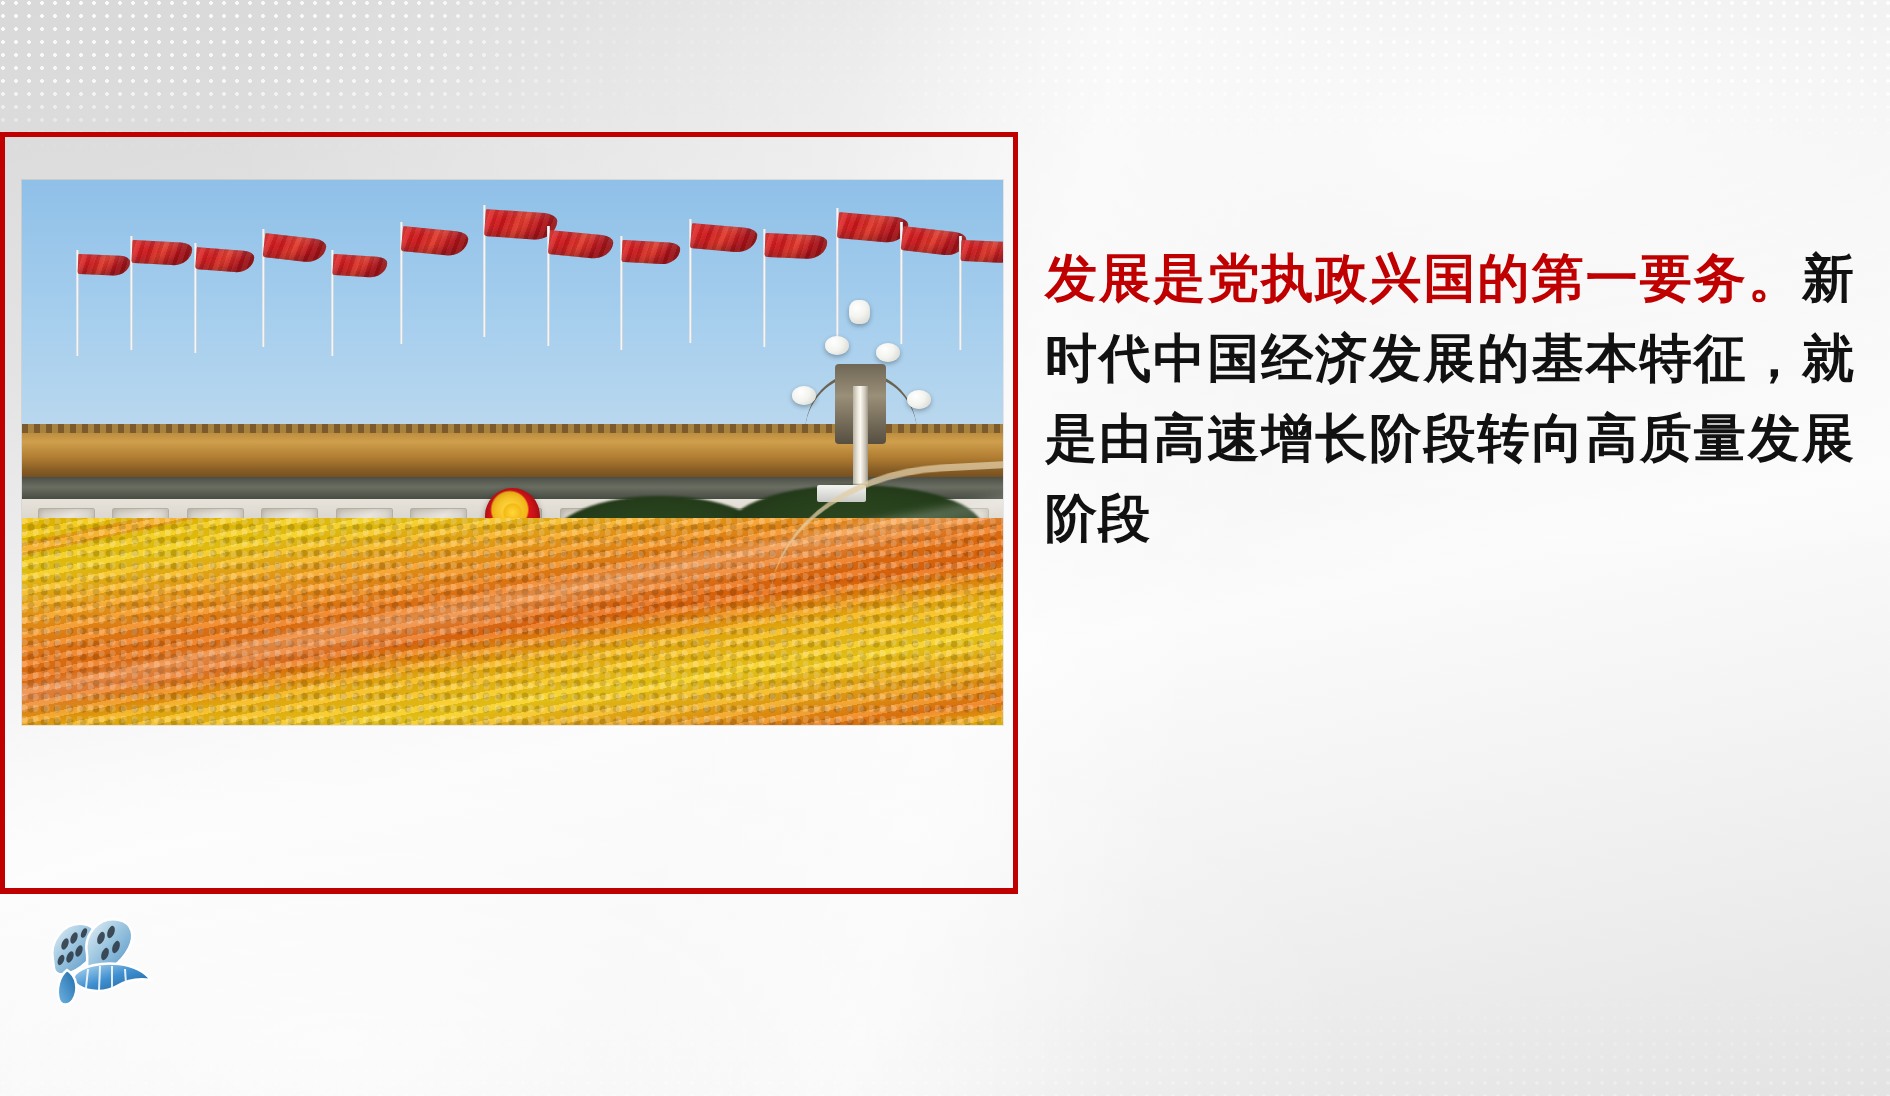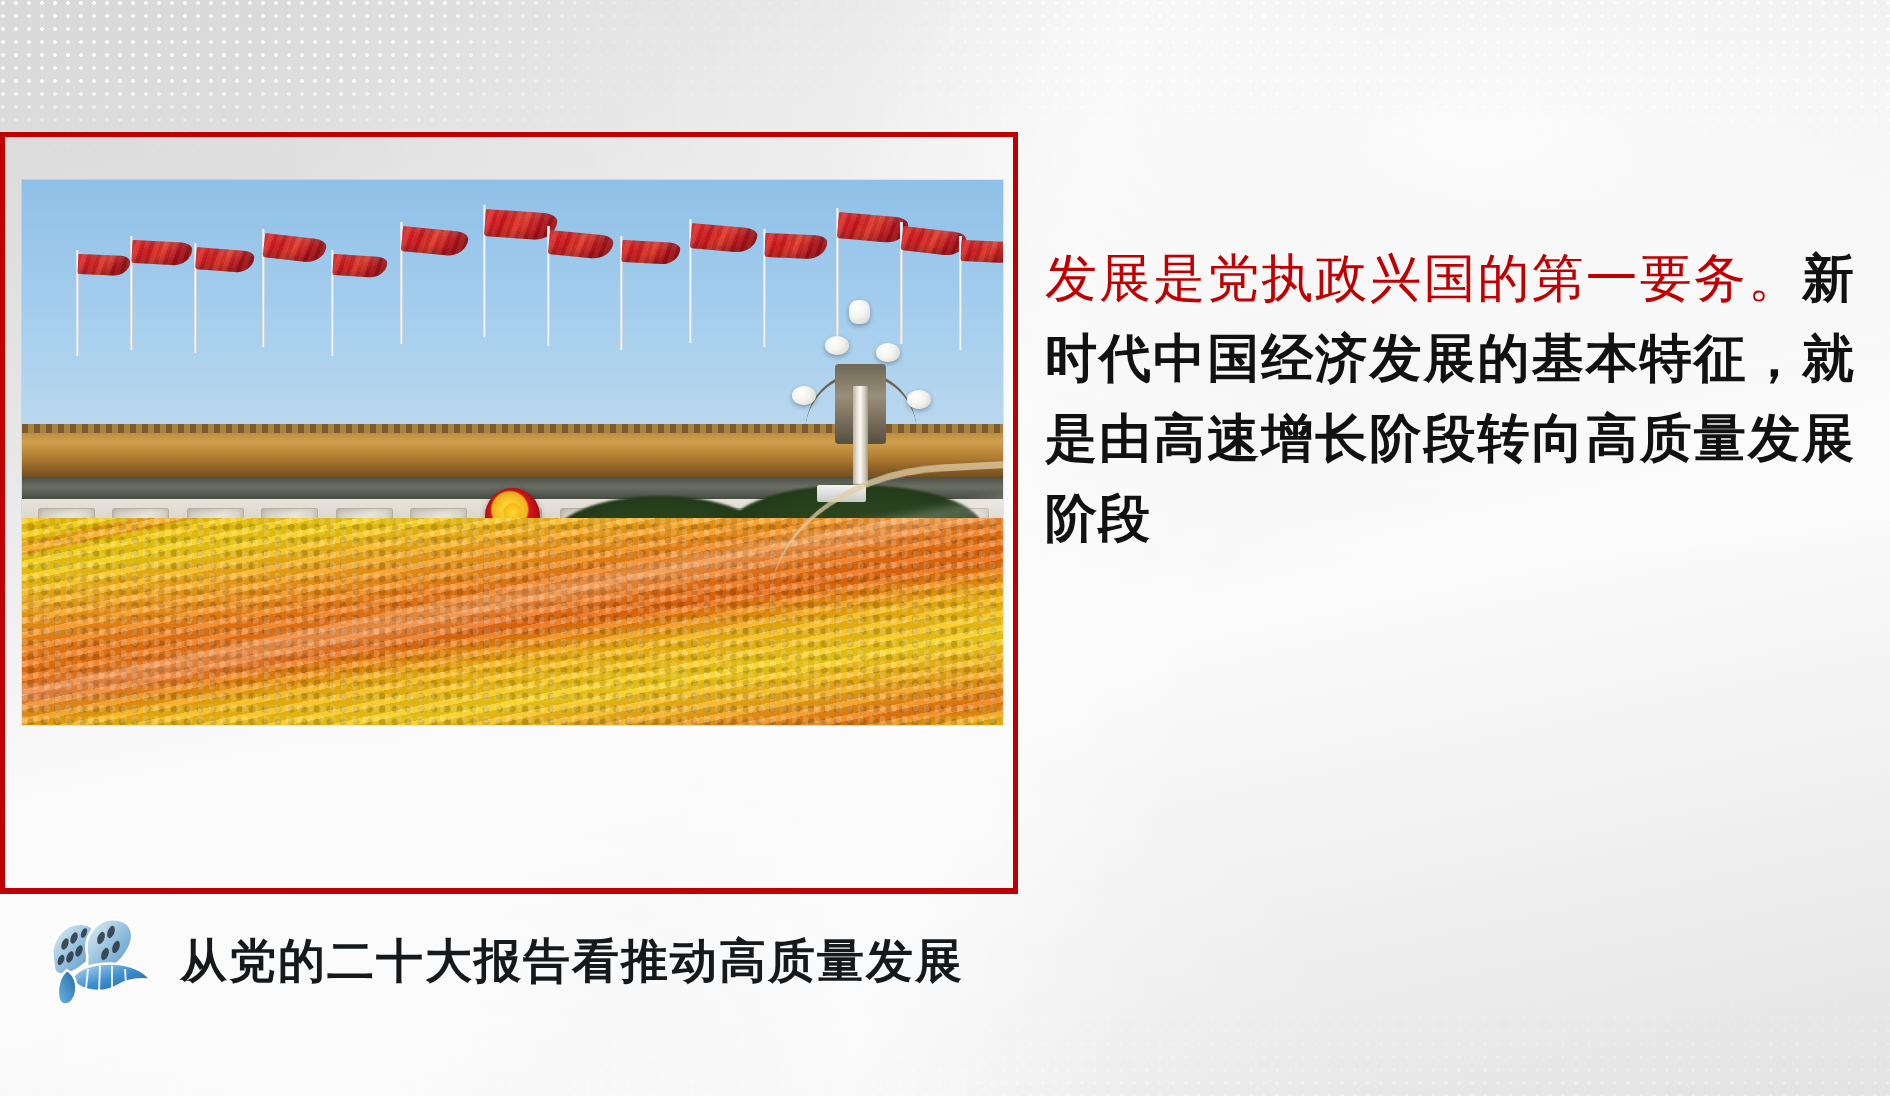--- a/index.html
+++ b/index.html
@@ -204,21 +204,21 @@
   
   .text-col{
     position:absolute;left:1045px;top:238px;width:810px;
   }
   .para{
     font-size:52px;line-height:80px;color:#111111;
     font-weight:700;letter-spacing:1px;
     text-align:justify;text-justify:inter-character;
     font-family:"DejaVu Sans","Liberation Sans",sans-serif;
   }
-  .hl{color:#c00000;font-weight:400;}
+  .hl{color:#c00000;font-weight:700;}
 
   
   .caption-row{
     position:absolute;left:40px;top:912px;display:flex;align-items:center;gap:22px;
   }
   .cap-icon{width:118px;height:96px;flex:0 0 auto;}
   .cap-text{
     font-size:47px;line-height:1;color:#15191c;font-weight:700;
     font-family:"DejaVu Serif","Liberation Serif",serif;
     letter-spacing:2px;white-space:nowrap;
@@ -411,16 +411,15 @@
           <g stroke="#ffffff" stroke-width="2" opacity=".85">
             <line x1="45" y1="55" x2="43" y2="74"></line>
             <line x1="57" y1="52" x2="56" y2="76"></line>
             <line x1="69" y1="52" x2="69" y2="74"></line>
             <line x1="82" y1="55" x2="83" y2="70"></line>
           </g>
           <path d="M24,56 C34,62 36,76 30,86 C26,92 18,92 16,86 C13,76 16,62 24,56 Z" fill="url(#gC)" stroke="#ffffff" stroke-width="2.5"></path>
         </g>
       </svg>
     </div>
-    <div class="cap-text">从党的二十大报告看推动高质量发展</div>
   </div>
 
 </div>
 
 </body></html>

